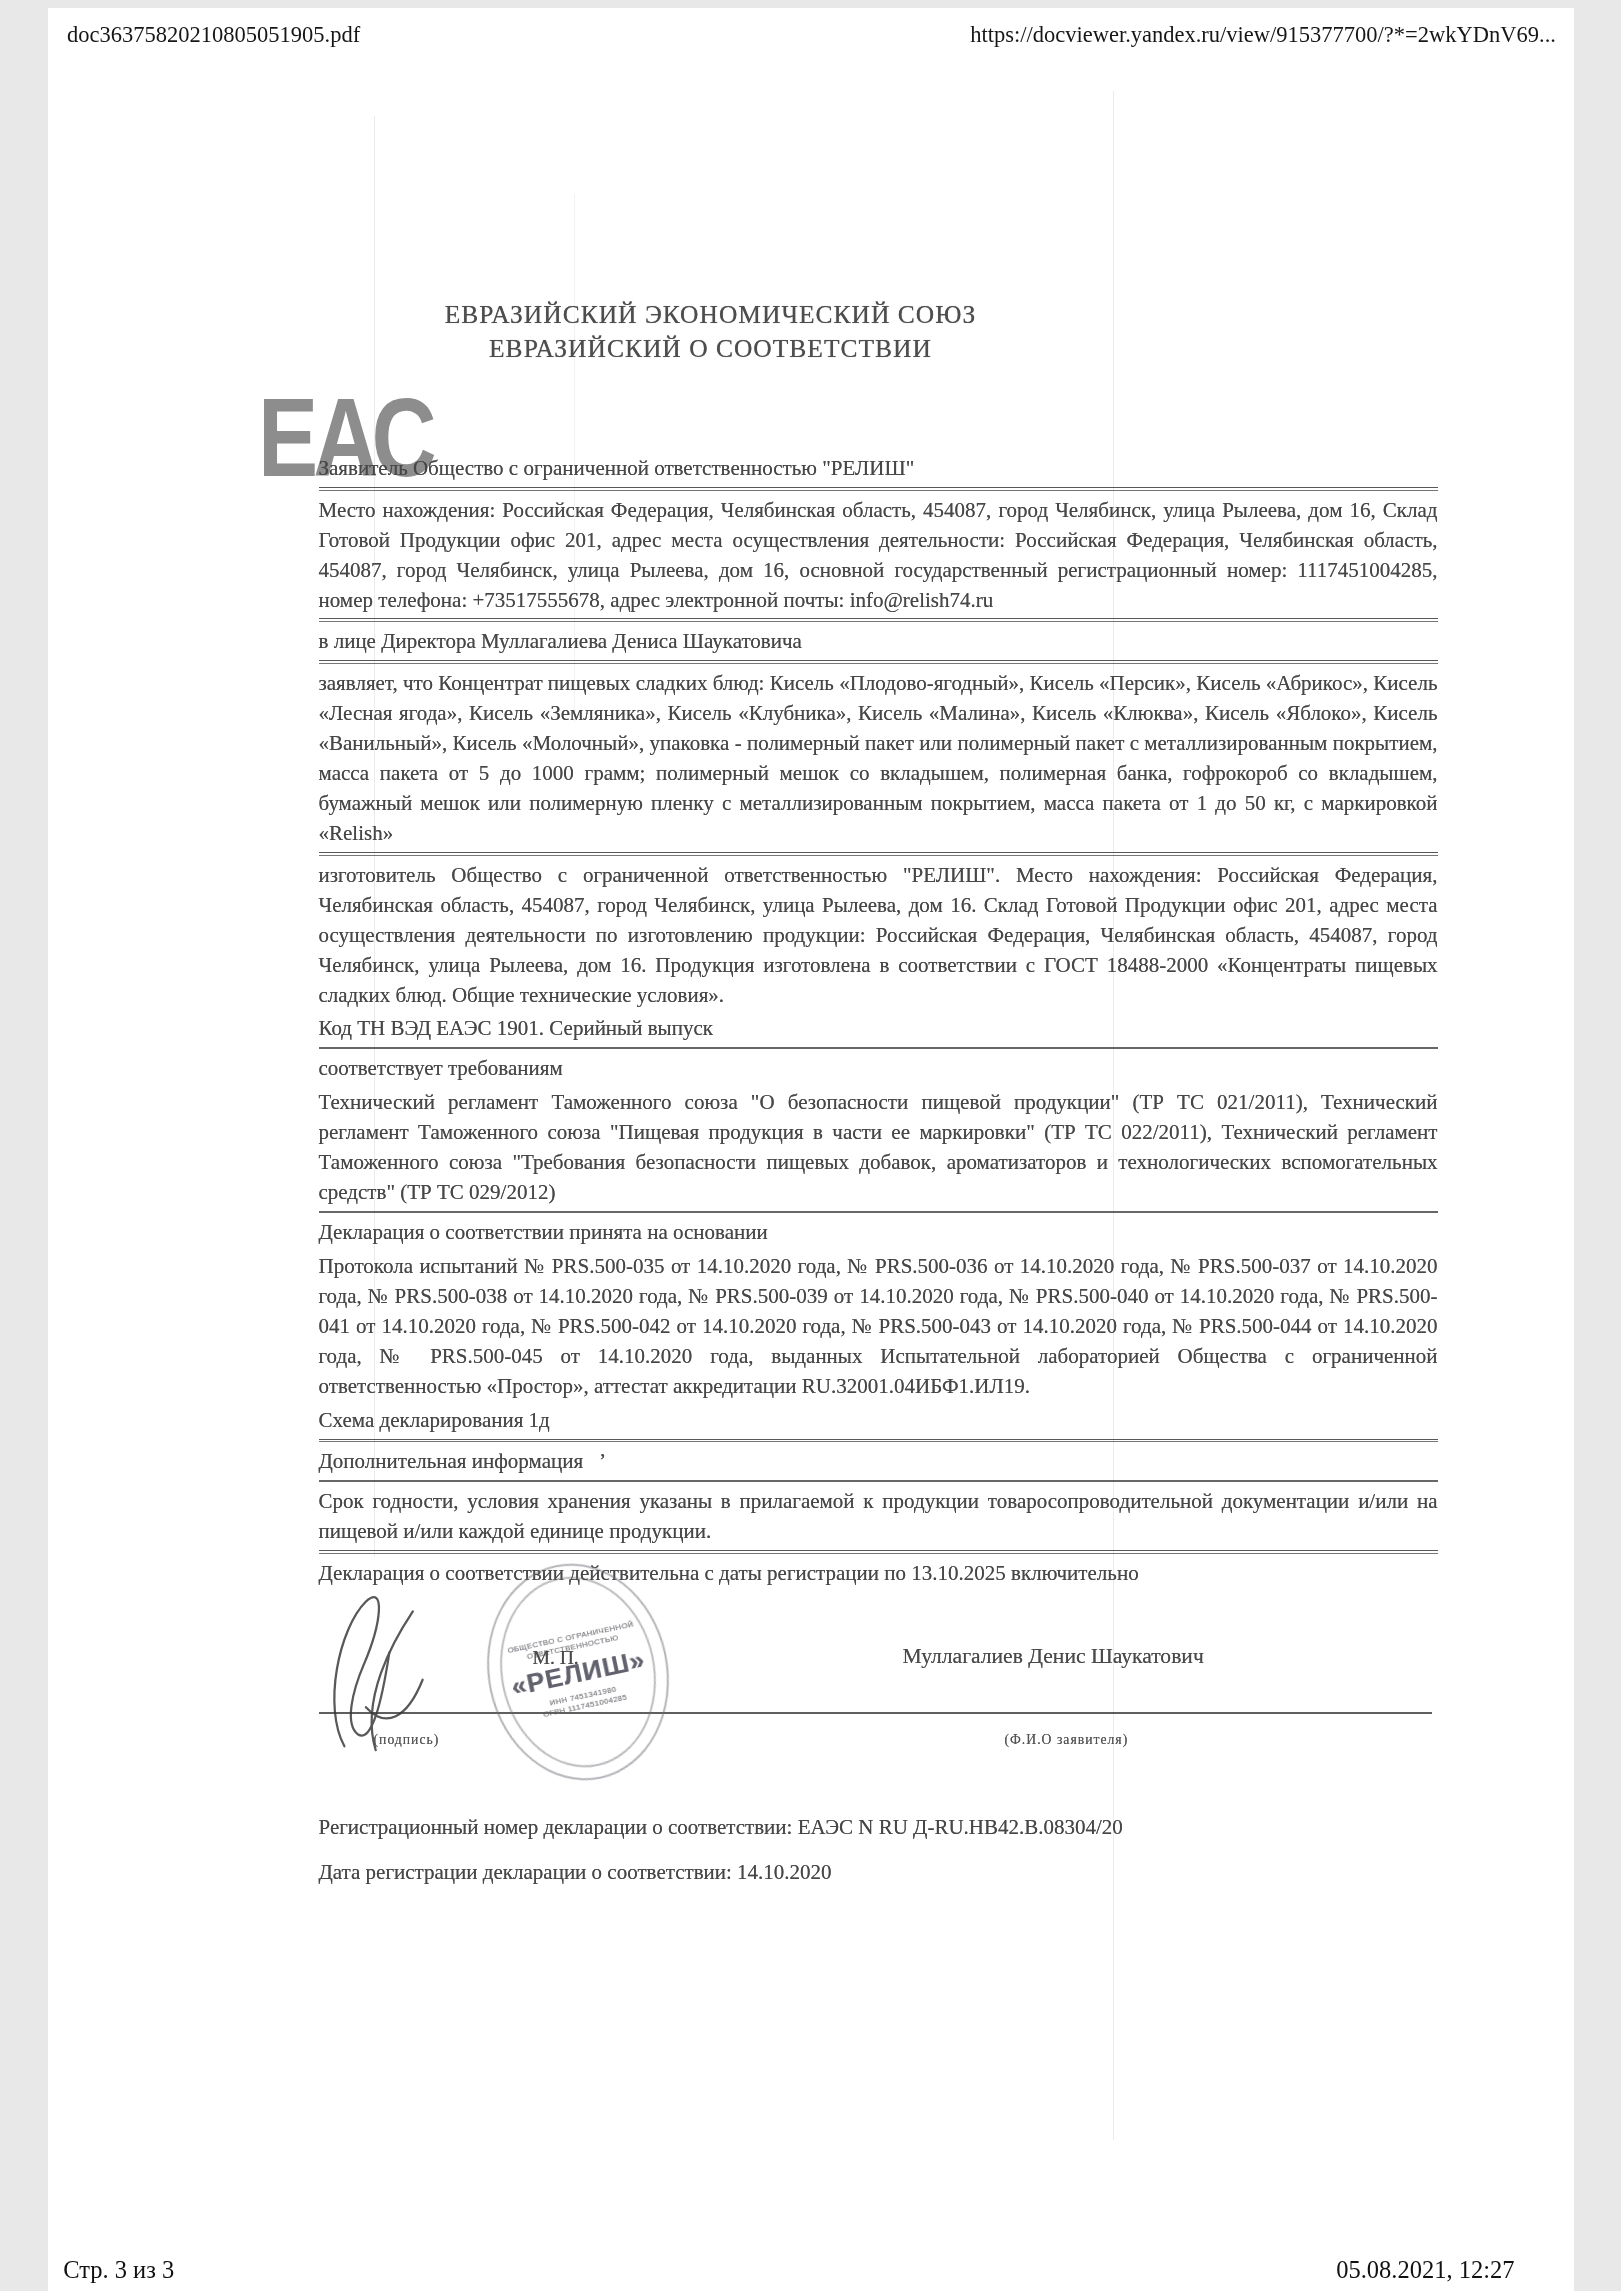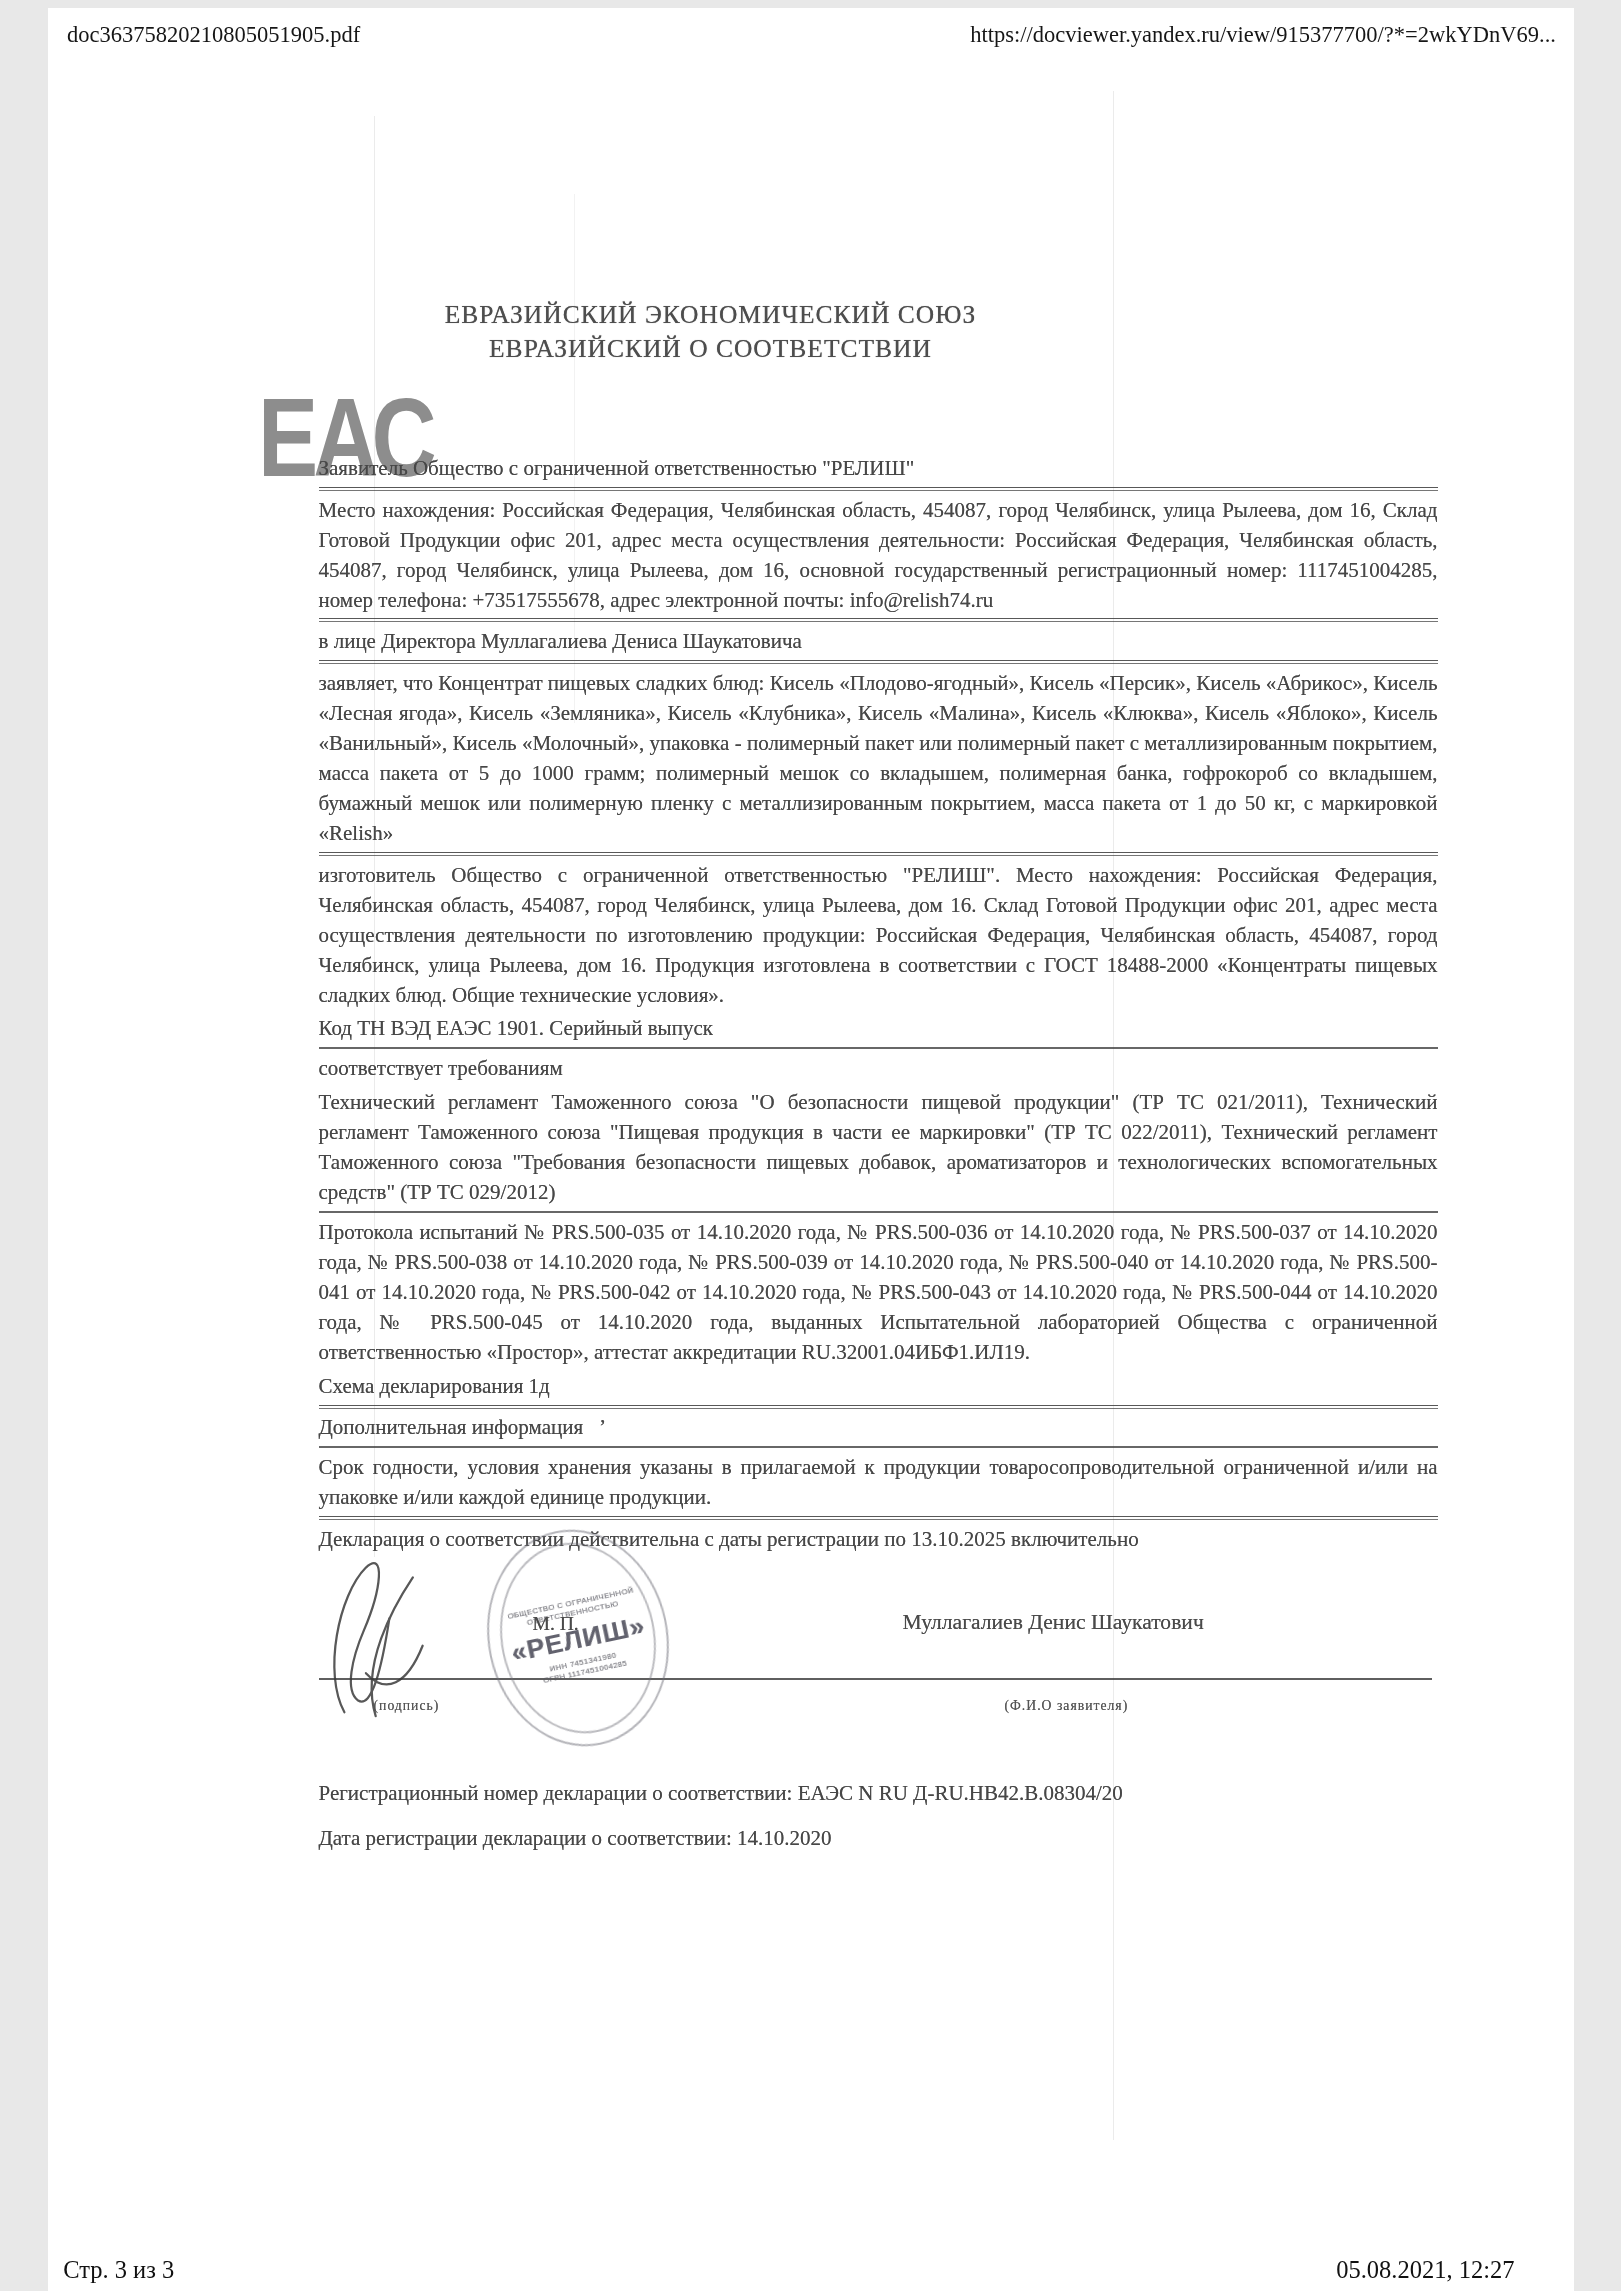--- a/index.html
+++ b/index.html
@@ -102,32 +102,33 @@
 
       <p>изготовитель Общество с ограниченной ответственностью "РЕЛИШ". Место нахождения: Российская Федерация, Челябинская область, 454087, город Челябинск, улица Рылеева, дом 16. Склад Готовой Продукции офис 201, адрес места осуществления деятельности по изготовлению продукции: Российская Федерация, Челябинская область, 454087, город Челябинск, улица Рылеева, дом 16. Продукция изготовлена в соответствии с ГОСТ 18488-2000 «Концентраты пищевых сладких блюд. Общие технические условия».</p>
       <p class="short">Код ТН ВЭД ЕАЭС 1901. Серийный выпуск</p>
       <div class="rule thin"></div>
 
       <p class="short">соответствует требованиям</p>
 
       <p>Технический регламент Таможенного союза "О безопасности пищевой продукции" (ТР ТС 021/2011), Технический регламент Таможенного союза "Пищевая продукция в части ее маркировки" (ТР ТС 022/2011), Технический регламент Таможенного союза "Требования безопасности пищевых добавок, ароматизаторов и технологических вспомогательных средств" (ТР ТС 029/2012)</p>
       <div class="rule thin"></div>
 
+      <p class="short">Декларация о соответствии принята на основании</p>
 
       <p>Протокола испытаний № PRS.500-035 от 14.10.2020 года, № PRS.500-036 от 14.10.2020 года, № PRS.500-037 от 14.10.2020 года, № PRS.500-038 от 14.10.2020 года, № PRS.500-039 от 14.10.2020 года, № PRS.500-040 от 14.10.2020 года, № PRS.500-041 от 14.10.2020 года, № PRS.500-042 от 14.10.2020 года, № PRS.500-043 от 14.10.2020 года, № PRS.500-044 от 14.10.2020 года, № PRS.500-045 от 14.10.2020 года, выданных Испытательной лабораторией Общества с ограниченной ответственностью «Простор», аттестат аккредитации RU.32001.04ИБФ1.ИЛ19.</p>
       <p class="short">Схема декларирования 1д</p>
       <div class="rule"></div>
 
       <p class="short">
         <span>Дополнительная информация</span>
         &nbsp;&nbsp;<span class="stray-mark">’</span>
       </p>
       <div class="rule thin"></div>
 
-      <p>Срок годности, условия хранения указаны в прилагаемой к продукции товаросопроводительной ограниченной и/или на упаковке и/или каждой единице продукции.</p>
+      <p>Срок годности, условия хранения указаны в прилагаемой к продукции товаросопроводительной документации и/или на пищевой и/или каждой единице продукции.</p>
       <div class="rule"></div>
 
       <p class="short">Декларация о соответствии действительна с даты регистрации по 13.10.2025 включительно</p>
 
       <div class="sig-block">
         <svg class="sig-svg" width="147" height="176" viewBox="0 0 150 180">
           <g fill="none" stroke="#2f2f2f" stroke-width="2.3" opacity="0.8" stroke-linecap="round">
             <path d="M34 168 C 12 128, 28 48, 56 20 C 76 2, 72 42, 54 84 C 42 112, 34 146, 48 156 C 62 164, 72 124, 80 72"></path>
             <path d="M56 128 C 76 150, 98 140, 114 100"></path>
             <path d="M66 172 C 50 120, 84 60, 104 30"></path>

